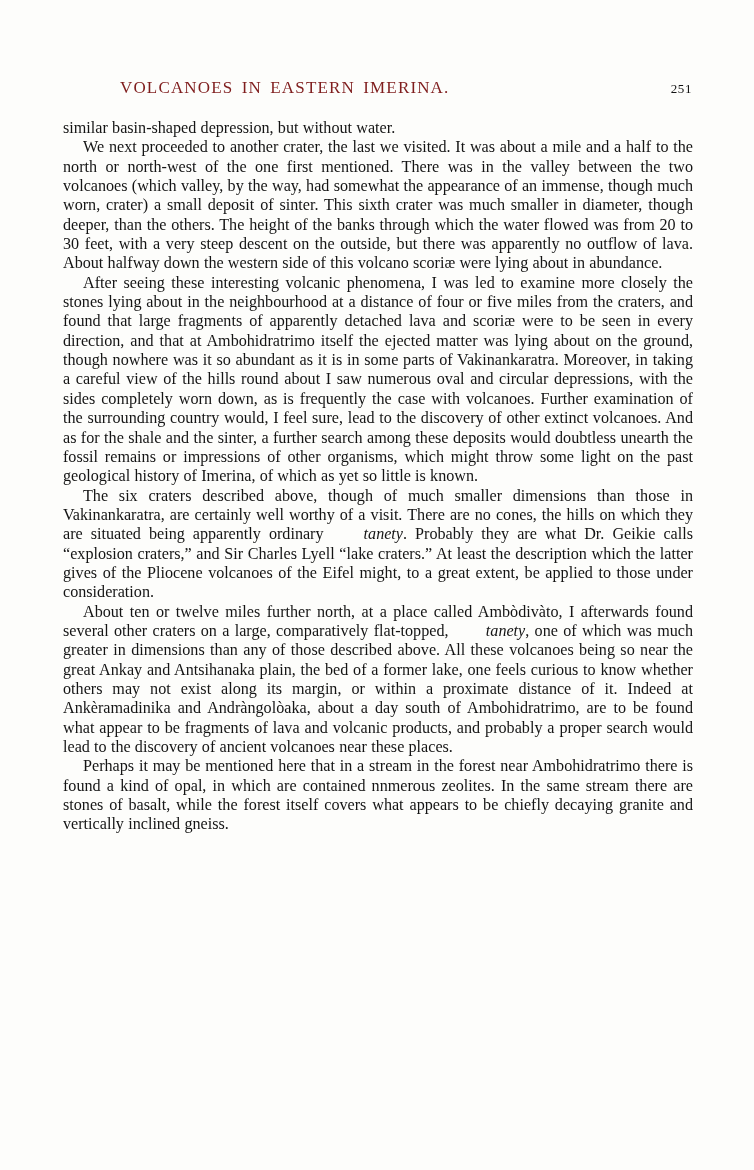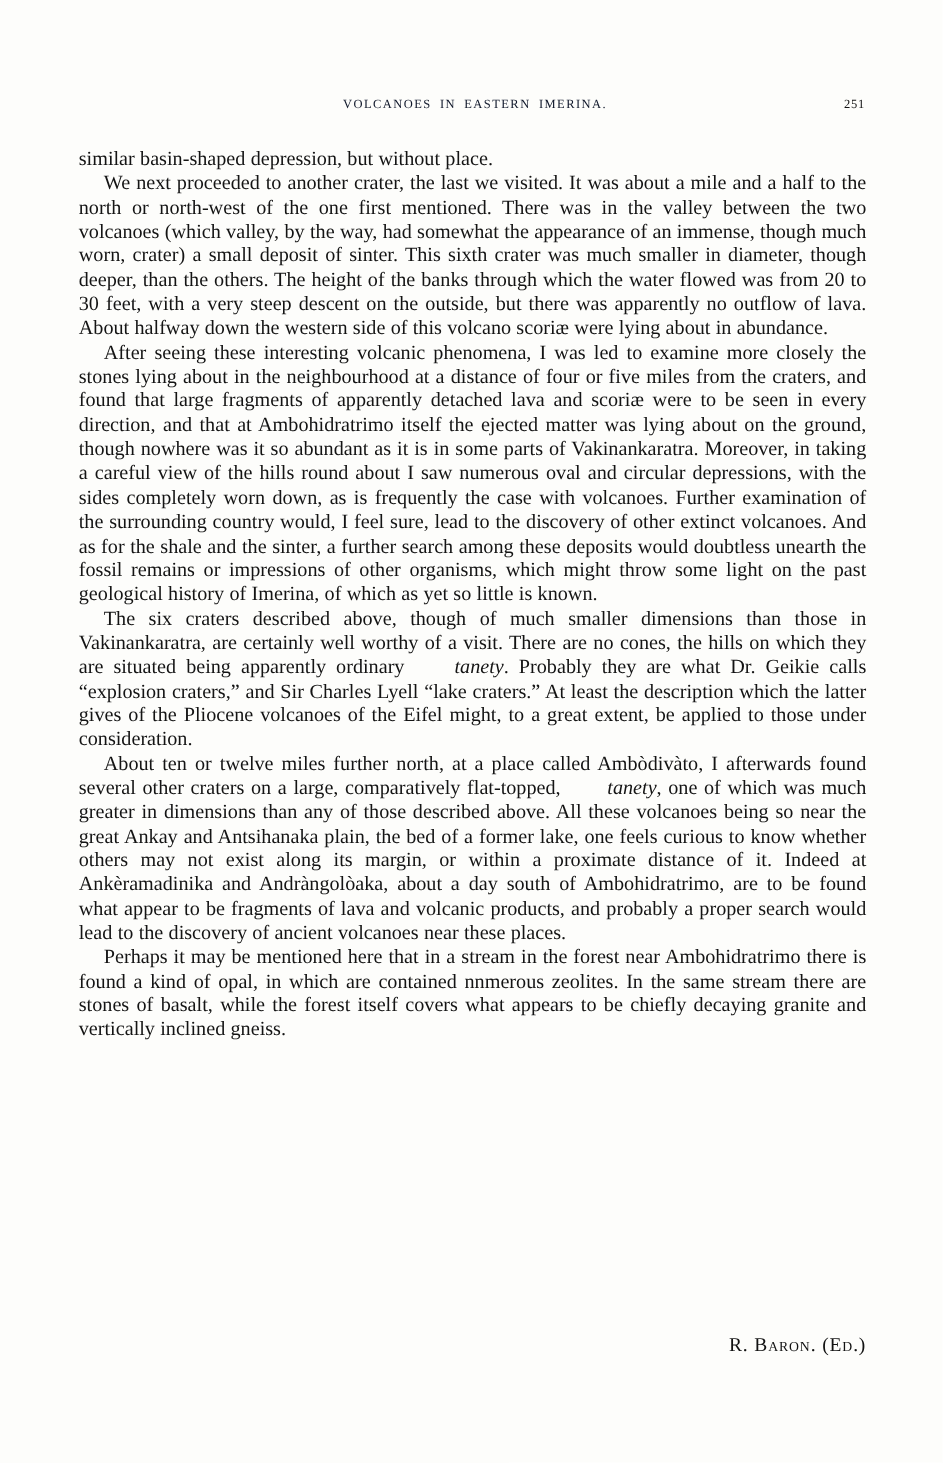--- a/index.html
+++ b/index.html
@@ -30,32 +30,32 @@
     position: absolute;
     top: 78px;
     left: 62px;
     right: 62px;
     height: 22px;
     display: flex;
     align-items: baseline;
   }
   .head-title {
     flex: 1 1 auto;
-    text-align: center;
-    font-size: 10px;
+    text-align: left;
+    font-size: 17px;
     letter-spacing: 1.15px;
     word-spacing: 3px;
     font-variant: small-caps;
     text-transform: uppercase;
-    color: #0f172a;
+    color: #7f1d1d;
     padding-left: 58px;
   }
   .folio {
     flex: 0 0 auto;
-    font-size: 10px;
+    font-size: 13px;
     letter-spacing: 0.6px;
     color: #121212;
     width: 52px;
     text-align: right;
   }
 
   
   .textblock {
     position: absolute;
     top: 118px;
@@ -106,31 +106,28 @@
 
 <div class="page">
 
   <div class="running-head">
     <div class="head-title">VOLCANOES IN EASTERN IMERINA.</div>
     <div class="folio">251</div>
   </div>
 
   <div class="textblock">
 
-    <p class="para runon">similar basin-shaped depression, but without place.</p>
+    <p class="para runon">similar basin-shaped depression, but without water.</p>
 
     <p class="para indent">We next proceeded to another crater, the last we visited. It was about a mile and a half to the north or north-west of the one first mentioned. There was in the valley between the two volcanoes (which valley, by the way, had somewhat the appearance of an immense, though much worn, crater) a small deposit of sinter. This sixth crater was much smaller in diameter, though deeper, than the others. The height of the banks through which the water flowed was from 20 to 30 feet, with a very steep descent on the outside, but there was apparently no outflow of lava. About halfway down the western side of this volcano scoriæ were lying about in abundance.</p>
 
     <p class="para indent">After seeing these interesting volcanic phenomena, I was led to examine more closely the stones lying about in the neighbourhood at a distance of four or five miles from the craters, and found that large fragments of apparently detached lava and scoriæ were to be seen in every direction, and that at Ambohidratrimo itself the ejected matter was lying about on the ground, though nowhere was it so abundant as it is in some parts of Vakinankaratra. Moreover, in taking a careful view of the hills round about I saw numerous oval and circular depressions, with the sides completely worn down, as is frequently the case with volcanoes. Further examination of the surrounding country would, I feel sure, lead to the discovery of other extinct volcanoes. And as for the shale and the sinter, a further search among these deposits would doubtless unearth the fossil remains or impressions of other organisms, which might throw some light on the past geological history of Imerina, of which as yet so little is known.</p>
 
     <p class="para indent"><span>The six craters described above, though of much smaller dimensions than those in Vakinankaratra, are certainly well worthy of a visit. There are no cones, the hills on which they are situated being apparently ordinary </span><span class="ital">tanety</span><span>. Probably they are what Dr. Geikie calls “explosion craters,” and Sir Charles Lyell “lake craters.” At least the description which the latter gives of the Pliocene volcanoes of the Eifel might, to a great extent, be applied to those under consideration.</span></p>
 
     <p class="para indent"><span>About ten or twelve miles further north, at a place called Ambòdivàto, I afterwards found several other craters on a large, comparatively flat-topped, </span><span class="ital">tanety</span><span>, one of which was much greater in dimensions than any of those described above. All these volcanoes being so near the great Ankay and Antsihanaka plain, the bed of a former lake, one feels curious to know whether others may not exist along its margin, or within a proximate distance of it. Indeed at Ankèramadinika and Andràngolòaka, about a day south of Ambohidratrimo, are to be found what appear to be fragments of lava and volcanic products, and probably a proper search would lead to the discovery of ancient volcanoes near these places.</span></p>
 
     <p class="para indent">Perhaps it may be mentioned here that in a stream in the forest near Ambohidratrimo there is found a kind of opal, in which are contained nnmerous zeolites. In the same stream there are stones of basalt, while the forest itself covers what appears to be chiefly decaying granite and vertically inclined gneiss.</p>
 
   </div>
 
-  <div class="signature">
-    <span>R. </span><span class="sc">Baron</span><span>. (</span><span class="sc">Ed</span><span>.)</span>
-  </div>
 
 </div>
 
 </body></html>

